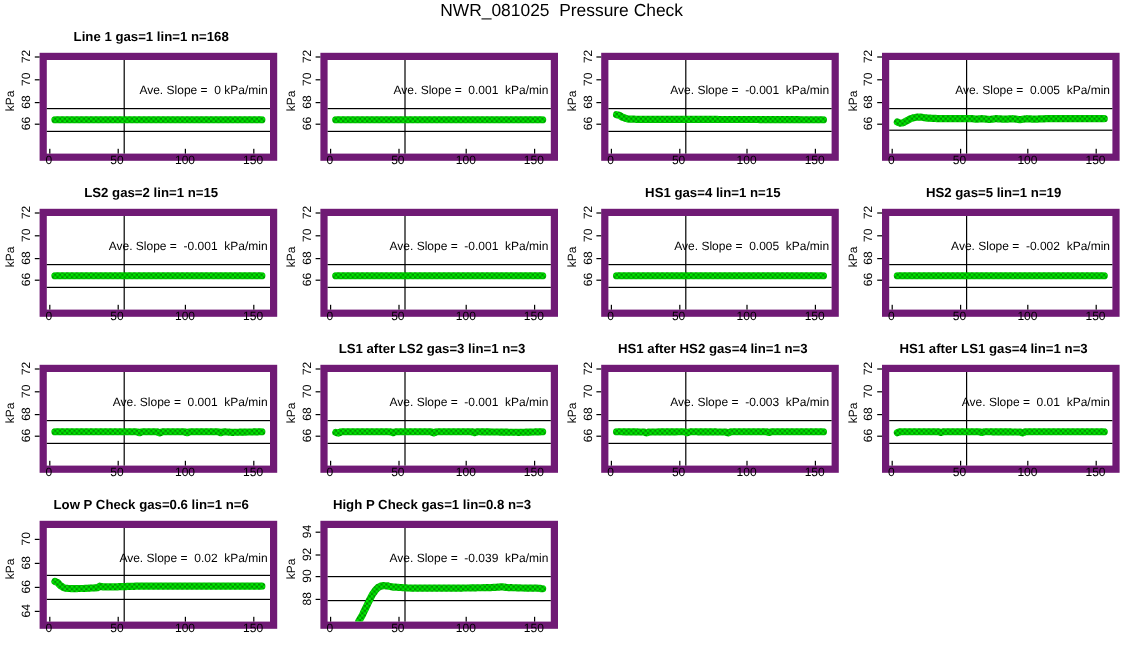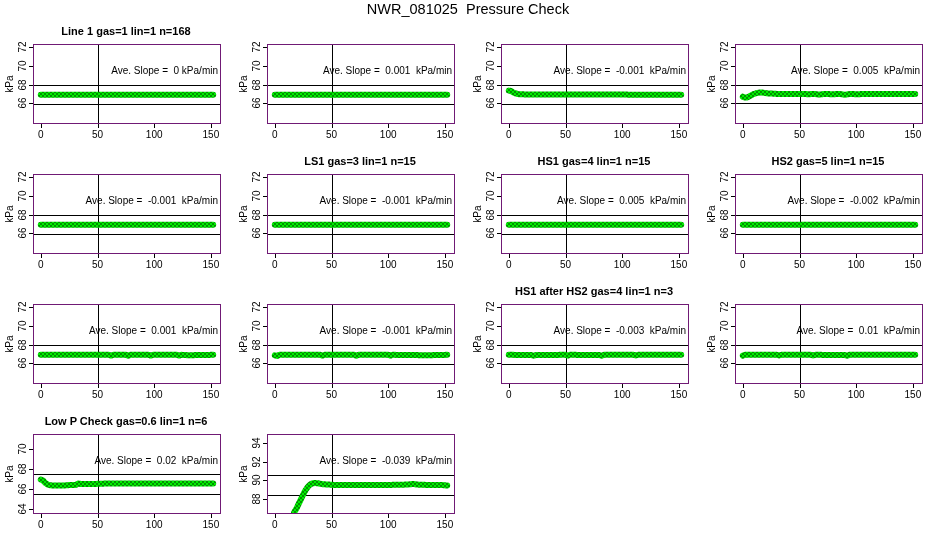--- a/index.html
+++ b/index.html
@@ -3,21 +3,21 @@
 <meta charset="utf-8">
 <style>
   html,body{margin:0;padding:0;background:#fff;}
   .canvas{position:relative;width:936px;height:540px;background:#fff;overflow:hidden;
           font-family:"Liberation Sans",sans-serif;color:#000;}
   .main-title{height:18px;line-height:19px;text-align:center;font-size:14.5px;white-space:pre;}
   .grid{display:grid;grid-template-columns:repeat(4,234px);grid-auto-rows:130px;}
   .cell{position:relative;}
   .ptitle{position:absolute;left:28px;width:196px;top:7px;text-align:center;
           font-size:11px;font-weight:bold;white-space:pre;}
-  .pbox{position:absolute;left:33px;top:26px;width:186px;height:78px;border:1px solid #701a75;}
+  .pbox{position:absolute;left:33px;top:26px;width:186px;height:78px;border:6px solid #701a75;}
   .slope{position:absolute;right:2px;top:20px;font-size:10px;white-space:pre;}
   .hline{position:absolute;left:0;width:186px;height:1px;background:#000;}
   .vline{position:absolute;top:0;height:78px;width:1px;background:#000;}
   .tickx{position:absolute;width:1px;height:4px;background:#000;top:106px;}
   .ticky{position:absolute;width:4px;height:1px;background:#000;left:29px;}
   .txl{position:absolute;top:111px;width:40px;text-align:center;font-size:10px;}
   .tyl{position:absolute;left:12px;width:20px;height:20px;display:flex;align-items:center;
        justify-content:center;font-size:10px;transform:rotate(-90deg);}
   .ylab{position:absolute;left:-9px;top:48px;width:36px;height:36px;display:flex;align-items:center;
         justify-content:center;font-size:10px;transform:rotate(-90deg);}
@@ -141,20 +141,21 @@
         <div class="tyl" style="top: 75.3px;">66</div>
         <div class="ticky" style="top: 66.5px; background: rgb(0, 0, 0);"></div>
         <div class="tyl" style="top: 56.5px;">68</div>
         <div class="ticky" style="top: 47.7px; background: rgb(0, 0, 0);"></div>
         <div class="tyl" style="top: 37.7px;">70</div>
         <div class="ticky" style="top: 28.9px; background: rgb(0, 0, 0);"></div>
         <div class="tyl" style="top: 18.9px;">72</div>
       </div>
 
     <div class="cell">
+      <div class="ptitle">LS2 gas=2 lin=1 n=15</div>
       <div class="ylab">kPa</div>
       <div class="pbox">
         <span class="slope">Ave. Slope =  -0.001  kPa/min</span>
       <div class="hline" style="top: 40.4px; background: rgb(0, 0, 0);"></div>
           <div class="hline" style="top: 59.2px; background: rgb(0, 0, 0);"></div>
           <div class="vline" style="left: 63.5px; background: rgb(0, 0, 0);"></div>
           <svg class="dsvg" width="186" height="78" viewBox="0 0 186 78">
             <polyline points="6.8,49.8 7.9,49.8 9.1,49.8 10.2,49.8 11.3,49.8 12.5,49.8 13.6,49.8 14.7,49.8 15.9,49.8 17.0,49.8 18.1,49.8 19.3,49.8 20.4,49.8 21.5,49.8 22.7,49.8 23.8,49.8 25.0,49.8 26.1,49.8 27.2,49.8 28.4,49.8 29.5,49.8 30.6,49.8 31.8,49.8 32.9,49.8 34.0,49.8 35.2,49.8 36.3,49.8 37.4,49.8 38.6,49.8 39.7,49.8 40.8,49.8 42.0,49.8 43.1,49.8 44.2,49.8 45.4,49.8 46.5,49.8 47.6,49.8 48.8,49.8 49.9,49.8 51.0,49.8 52.2,49.8 53.3,49.8 54.4,49.8 55.6,49.8 56.7,49.8 57.8,49.8 59.0,49.8 60.1,49.8 61.2,49.8 62.4,49.8 63.5,49.8 64.6,49.8 65.8,49.8 66.9,49.8 68.0,49.8 69.2,49.8 70.3,49.8 71.5,49.8 72.6,49.8 73.7,49.8 74.9,49.8 76.0,49.8 77.1,49.8 78.3,49.8 79.4,49.8 80.5,49.8 81.7,49.8 82.8,49.8 83.9,49.8 85.1,49.8 86.2,49.8 87.3,49.8 88.5,49.8 89.6,49.8 90.7,49.8 91.9,49.8 93.0,49.8 94.1,49.8 95.3,49.8 96.4,49.8 97.5,49.8 98.7,49.8 99.8,49.8 100.9,49.8 102.1,49.8 103.2,49.8 104.3,49.8 105.5,49.8 106.6,49.8 107.7,49.8 108.9,49.8 110.0,49.8 111.1,49.8 112.3,49.8 113.4,49.8 114.5,49.8 115.7,49.8 116.8,49.8 118.0,49.8 119.1,49.8 120.2,49.8 121.4,49.8 122.5,49.8 123.6,49.8 124.8,49.8 125.9,49.8 127.0,49.8 128.2,49.8 129.3,49.8 130.4,49.8 131.6,49.8 132.7,49.8 133.8,49.8 135.0,49.8 136.1,49.8 137.2,49.8 138.4,49.8 139.5,49.8 140.6,49.8 141.8,49.8 142.9,49.8 144.0,49.8 145.2,49.8 146.3,49.8 147.4,49.8 148.6,49.8 149.7,49.8 150.8,49.8 152.0,49.8 153.1,49.8 154.2,49.8 155.4,49.8 156.5,49.8 157.6,49.8 158.8,49.8 159.9,49.8 161.0,49.8 162.2,49.8 163.3,49.8 164.5,49.8 165.6,49.8 166.7,49.8 167.9,49.8 169.0,49.8 170.1,49.8 171.3,49.8 172.4,49.8 173.5,49.8 174.7,49.8 175.8,49.8 176.9,49.8 178.1,49.8 179.2,49.8" fill="none" stroke="url(#chk)" stroke-width="6" stroke-linecap="round" stroke-linejoin="round"></polyline>
           </svg>
         </div>
@@ -170,21 +171,20 @@
         <div class="tyl" style="top: 75.3px;">66</div>
         <div class="ticky" style="top: 66.5px; background: rgb(0, 0, 0);"></div>
         <div class="tyl" style="top: 56.5px;">68</div>
         <div class="ticky" style="top: 47.7px; background: rgb(0, 0, 0);"></div>
         <div class="tyl" style="top: 37.7px;">70</div>
         <div class="ticky" style="top: 28.9px; background: rgb(0, 0, 0);"></div>
         <div class="tyl" style="top: 18.9px;">72</div>
       </div>
 
     <div class="cell">
-      <div class="ptitle">LS1 gas=3 lin=1 n=15</div>
       <div class="ylab">kPa</div>
       <div class="pbox">
         <span class="slope">Ave. Slope =  -0.001  kPa/min</span>
       <div class="hline" style="top: 40.4px; background: rgb(0, 0, 0);"></div>
           <div class="hline" style="top: 59.2px; background: rgb(0, 0, 0);"></div>
           <div class="vline" style="left: 63.5px; background: rgb(0, 0, 0);"></div>
           <svg class="dsvg" width="186" height="78" viewBox="0 0 186 78">
             <polyline points="6.8,49.8 7.9,49.8 9.1,49.8 10.2,49.8 11.3,49.8 12.5,49.8 13.6,49.8 14.7,49.8 15.9,49.8 17.0,49.8 18.1,49.8 19.3,49.8 20.4,49.8 21.5,49.8 22.7,49.8 23.8,49.8 25.0,49.8 26.1,49.8 27.2,49.8 28.4,49.8 29.5,49.8 30.6,49.8 31.8,49.8 32.9,49.8 34.0,49.8 35.2,49.8 36.3,49.8 37.4,49.8 38.6,49.8 39.7,49.8 40.8,49.8 42.0,49.8 43.1,49.8 44.2,49.8 45.4,49.8 46.5,49.8 47.6,49.8 48.8,49.8 49.9,49.8 51.0,49.8 52.2,49.8 53.3,49.8 54.4,49.8 55.6,49.8 56.7,49.8 57.8,49.8 59.0,49.8 60.1,49.8 61.2,49.8 62.4,49.8 63.5,49.8 64.6,49.8 65.8,49.8 66.9,49.8 68.0,49.8 69.2,49.8 70.3,49.8 71.5,49.8 72.6,49.8 73.7,49.8 74.9,49.8 76.0,49.8 77.1,49.8 78.3,49.8 79.4,49.8 80.5,49.8 81.7,49.8 82.8,49.8 83.9,49.8 85.1,49.8 86.2,49.8 87.3,49.8 88.5,49.8 89.6,49.8 90.7,49.8 91.9,49.8 93.0,49.8 94.1,49.8 95.3,49.8 96.4,49.8 97.5,49.8 98.7,49.8 99.8,49.8 100.9,49.8 102.1,49.8 103.2,49.8 104.3,49.8 105.5,49.8 106.6,49.8 107.7,49.8 108.9,49.8 110.0,49.8 111.1,49.8 112.3,49.8 113.4,49.8 114.5,49.8 115.7,49.8 116.8,49.8 118.0,49.8 119.1,49.8 120.2,49.8 121.4,49.8 122.5,49.8 123.6,49.8 124.8,49.8 125.9,49.8 127.0,49.8 128.2,49.8 129.3,49.8 130.4,49.8 131.6,49.8 132.7,49.8 133.8,49.8 135.0,49.8 136.1,49.8 137.2,49.8 138.4,49.8 139.5,49.8 140.6,49.8 141.8,49.8 142.9,49.8 144.0,49.8 145.2,49.8 146.3,49.8 147.4,49.8 148.6,49.8 149.7,49.8 150.8,49.8 152.0,49.8 153.1,49.8 154.2,49.8 155.4,49.8 156.5,49.8 157.6,49.8 158.8,49.8 159.9,49.8 161.0,49.8 162.2,49.8 163.3,49.8 164.5,49.8 165.6,49.8 166.7,49.8 167.9,49.8 169.0,49.8 170.1,49.8 171.3,49.8 172.4,49.8 173.5,49.8 174.7,49.8 175.8,49.8 176.9,49.8 178.1,49.8 179.2,49.8" fill="none" stroke="url(#chk)" stroke-width="6" stroke-linecap="round" stroke-linejoin="round"></polyline>
           </svg>
         </div>
@@ -230,21 +230,21 @@
         <div class="tyl" style="top: 75.3px;">66</div>
         <div class="ticky" style="top: 66.5px; background: rgb(0, 0, 0);"></div>
         <div class="tyl" style="top: 56.5px;">68</div>
         <div class="ticky" style="top: 47.7px; background: rgb(0, 0, 0);"></div>
         <div class="tyl" style="top: 37.7px;">70</div>
         <div class="ticky" style="top: 28.9px; background: rgb(0, 0, 0);"></div>
         <div class="tyl" style="top: 18.9px;">72</div>
       </div>
 
     <div class="cell">
-      <div class="ptitle">HS2 gas=5 lin=1 n=15</div>
+      <div class="ptitle">HS2 gas=5 lin=1 n=19</div>
       <div class="ylab">kPa</div>
       <div class="pbox">
         <span class="slope">Ave. Slope =  -0.002  kPa/min</span>
       <div class="hline" style="top: 40.4px; background: rgb(0, 0, 0);"></div>
           <div class="hline" style="top: 59.2px; background: rgb(0, 0, 0);"></div>
           <div class="vline" style="left: 63.5px; background: rgb(0, 0, 0);"></div>
           <svg class="dsvg" width="186" height="78" viewBox="0 0 186 78">
             <polyline points="6.8,49.8 7.9,49.8 9.1,49.8 10.2,49.8 11.3,49.8 12.5,49.8 13.6,49.8 14.7,49.8 15.9,49.8 17.0,49.8 18.1,49.8 19.3,49.8 20.4,49.8 21.5,49.8 22.7,49.8 23.8,49.8 25.0,49.8 26.1,49.8 27.2,49.8 28.4,49.8 29.5,49.8 30.6,49.8 31.8,49.8 32.9,49.8 34.0,49.8 35.2,49.8 36.3,49.8 37.4,49.8 38.6,49.8 39.7,49.8 40.8,49.8 42.0,49.8 43.1,49.8 44.2,49.8 45.4,49.8 46.5,49.8 47.6,49.8 48.8,49.8 49.9,49.8 51.0,49.8 52.2,49.8 53.3,49.8 54.4,49.8 55.6,49.8 56.7,49.8 57.8,49.8 59.0,49.8 60.1,49.8 61.2,49.8 62.4,49.8 63.5,49.8 64.6,49.8 65.8,49.8 66.9,49.8 68.0,49.8 69.2,49.8 70.3,49.8 71.5,49.8 72.6,49.8 73.7,49.8 74.9,49.8 76.0,49.8 77.1,49.8 78.3,49.8 79.4,49.8 80.5,49.8 81.7,49.8 82.8,49.8 83.9,49.8 85.1,49.8 86.2,49.8 87.3,49.8 88.5,49.8 89.6,49.8 90.7,49.8 91.9,49.8 93.0,49.8 94.1,49.8 95.3,49.8 96.4,49.8 97.5,49.8 98.7,49.8 99.8,49.8 100.9,49.8 102.1,49.8 103.2,49.8 104.3,49.8 105.5,49.8 106.6,49.8 107.7,49.8 108.9,49.8 110.0,49.8 111.1,49.8 112.3,49.8 113.4,49.8 114.5,49.8 115.7,49.8 116.8,49.8 118.0,49.8 119.1,49.8 120.2,49.8 121.4,49.8 122.5,49.8 123.6,49.8 124.8,49.8 125.9,49.8 127.0,49.8 128.2,49.8 129.3,49.8 130.4,49.8 131.6,49.8 132.7,49.8 133.8,49.8 135.0,49.8 136.1,49.8 137.2,49.8 138.4,49.8 139.5,49.8 140.6,49.8 141.8,49.8 142.9,49.8 144.0,49.8 145.2,49.8 146.3,49.8 147.4,49.8 148.6,49.8 149.7,49.8 150.8,49.8 152.0,49.8 153.1,49.8 154.2,49.8 155.4,49.8 156.5,49.8 157.6,49.8 158.8,49.8 159.9,49.8 161.0,49.8 162.2,49.8 163.3,49.8 164.5,49.8 165.6,49.8 166.7,49.8 167.9,49.8 169.0,49.8 170.1,49.8 171.3,49.8 172.4,49.8 173.5,49.8 174.7,49.8 175.8,49.8 176.9,49.8 178.1,49.8 179.2,49.8" fill="none" stroke="url(#chk)" stroke-width="6" stroke-linecap="round" stroke-linejoin="round"></polyline>
           </svg>
         </div>
@@ -289,20 +289,21 @@
         <div class="tyl" style="top: 75.3px;">66</div>
         <div class="ticky" style="top: 66.5px; background: rgb(0, 0, 0);"></div>
         <div class="tyl" style="top: 56.5px;">68</div>
         <div class="ticky" style="top: 47.7px; background: rgb(0, 0, 0);"></div>
         <div class="tyl" style="top: 37.7px;">70</div>
         <div class="ticky" style="top: 28.9px; background: rgb(0, 0, 0);"></div>
         <div class="tyl" style="top: 18.9px;">72</div>
       </div>
 
     <div class="cell">
+      <div class="ptitle">LS1 after LS2 gas=3 lin=1 n=3</div>
       <div class="ylab">kPa</div>
       <div class="pbox">
         <span class="slope">Ave. Slope =  -0.001  kPa/min</span>
       <div class="hline" style="top: 40.4px; background: rgb(0, 0, 0);"></div>
           <div class="hline" style="top: 59.2px; background: rgb(0, 0, 0);"></div>
           <div class="vline" style="left: 63.5px; background: rgb(0, 0, 0);"></div>
           <svg class="dsvg" width="186" height="78" viewBox="0 0 186 78">
             <polyline points="6.8,50.3 7.9,50.6 9.1,50.9 10.2,50.4 11.3,49.8 12.5,49.8 13.6,49.8 14.7,49.8 15.9,49.8 17.0,49.8 18.1,49.8 19.3,49.8 20.4,49.8 21.5,49.8 22.7,49.8 23.8,49.8 25.0,49.8 26.1,49.8 27.2,49.8 28.4,49.8 29.5,49.8 30.6,49.8 31.8,49.8 32.9,49.8 34.0,49.8 35.2,49.8 36.3,49.8 37.4,49.8 38.6,49.8 39.7,49.8 40.8,49.8 42.0,49.8 43.1,49.8 44.2,49.8 45.4,49.8 46.5,49.8 47.6,49.8 48.8,49.8 49.9,49.8 51.0,49.8 52.2,49.8 53.3,50.2 54.4,50.6 55.6,50.2 56.7,49.8 57.8,49.8 59.0,49.8 60.1,49.8 61.2,49.8 62.4,49.8 63.5,49.8 64.6,49.8 65.8,49.8 66.9,49.8 68.0,49.8 69.2,49.8 70.3,49.8 71.5,49.8 72.6,49.8 73.7,49.8 74.9,49.8 76.0,49.8 77.1,49.8 78.3,49.8 79.4,49.8 80.5,49.8 81.7,49.8 82.8,49.8 83.9,49.8 85.1,49.8 86.2,49.8 87.3,50.3 88.5,50.7 89.6,50.3 90.7,49.8 91.9,49.8 93.0,49.8 94.1,49.8 95.3,49.8 96.4,49.8 97.5,49.8 98.7,49.8 99.8,49.8 100.9,49.8 102.1,49.8 103.2,49.8 104.3,49.8 105.5,49.8 106.6,49.8 107.7,49.8 108.9,49.8 110.0,49.8 111.1,49.8 112.3,49.8 113.4,49.8 114.5,49.8 115.7,49.8 116.8,49.8 118.0,49.8 119.1,49.8 120.2,49.8 121.4,50.2 122.5,50.6 123.6,50.2 124.8,49.8 125.9,49.8 127.0,49.8 128.2,49.9 129.3,49.9 130.4,49.9 131.6,49.9 132.7,49.9 133.8,49.9 135.0,49.9 136.1,50.0 137.2,50.0 138.4,50.0 139.5,50.0 140.6,50.0 141.8,50.0 142.9,50.0 144.0,50.1 145.2,50.1 146.3,50.1 147.4,50.1 148.6,50.1 149.7,50.1 150.8,50.2 152.0,50.2 153.1,50.2 154.2,50.2 155.4,50.2 156.5,50.2 157.6,50.2 158.8,50.3 159.9,50.3 161.0,50.2 162.2,50.2 163.3,50.2 164.5,50.2 165.6,50.1 166.7,50.1 167.9,50.1 169.0,50.1 170.1,50.0 171.3,50.0 172.4,50.0 173.5,49.9 174.7,49.9 175.8,49.9 176.9,49.9 178.1,49.8 179.2,49.8" fill="none" stroke="url(#chk)" stroke-width="6" stroke-linecap="round" stroke-linejoin="round"></polyline>
           </svg>
         </div>
@@ -348,20 +349,21 @@
         <div class="tyl" style="top: 75.3px;">66</div>
         <div class="ticky" style="top: 66.5px; background: rgb(0, 0, 0);"></div>
         <div class="tyl" style="top: 56.5px;">68</div>
         <div class="ticky" style="top: 47.7px; background: rgb(0, 0, 0);"></div>
         <div class="tyl" style="top: 37.7px;">70</div>
         <div class="ticky" style="top: 28.9px; background: rgb(0, 0, 0);"></div>
         <div class="tyl" style="top: 18.9px;">72</div>
       </div>
 
     <div class="cell">
+      <div class="ptitle">HS1 after LS1 gas=4 lin=1 n=3</div>
       <div class="ylab">kPa</div>
       <div class="pbox">
         <span class="slope">Ave. Slope =  0.01  kPa/min</span>
       <div class="hline" style="top: 40.4px; background: rgb(0, 0, 0);"></div>
           <div class="hline" style="top: 59.2px; background: rgb(0, 0, 0);"></div>
           <div class="vline" style="left: 63.5px; background: rgb(0, 0, 0);"></div>
           <svg class="dsvg" width="186" height="78" viewBox="0 0 186 78">
             <polyline points="6.8,50.6 7.9,50.2 9.1,49.8 10.2,49.8 11.3,49.8 12.5,49.8 13.6,49.8 14.7,49.8 15.9,49.8 17.0,49.8 18.1,49.8 19.3,49.8 20.4,49.8 21.5,49.8 22.7,49.8 23.8,49.8 25.0,49.8 26.1,49.8 27.2,49.8 28.4,49.8 29.5,49.8 30.6,49.8 31.8,49.8 32.9,49.8 34.0,49.8 35.2,49.8 36.3,49.8 37.4,49.8 38.6,49.8 39.7,49.8 40.8,49.8 42.0,50.1 43.1,50.4 44.2,50.1 45.4,49.8 46.5,49.8 47.6,49.8 48.8,49.8 49.9,49.8 51.0,49.8 52.2,49.8 53.3,49.8 54.4,49.8 55.6,49.8 56.7,49.8 57.8,49.8 59.0,49.8 60.1,49.8 61.2,49.8 62.4,49.8 63.5,49.8 64.6,49.8 65.8,49.8 66.9,49.8 68.0,49.8 69.2,49.8 70.3,49.8 71.5,49.8 72.6,49.8 73.7,49.8 74.9,49.8 76.0,50.1 77.1,50.4 78.3,50.1 79.4,49.8 80.5,49.8 81.7,49.8 82.8,49.8 83.9,49.8 85.1,49.8 86.2,49.9 87.3,49.9 88.5,49.9 89.6,49.9 90.7,49.9 91.9,49.9 93.0,49.9 94.1,49.9 95.3,49.9 96.4,49.9 97.5,49.9 98.7,49.9 99.8,49.9 100.9,49.9 102.1,50.0 103.2,50.0 104.3,50.0 105.5,50.0 106.6,50.0 107.7,50.0 108.9,50.0 110.0,50.4 111.1,50.7 112.3,50.3 113.4,49.8 114.5,49.8 115.7,49.8 116.8,49.8 118.0,49.8 119.1,49.8 120.2,49.8 121.4,49.8 122.5,49.8 123.6,49.8 124.8,49.8 125.9,49.8 127.0,49.8 128.2,49.8 129.3,49.8 130.4,49.8 131.6,49.8 132.7,49.8 133.8,49.8 135.0,49.8 136.1,49.8 137.2,49.8 138.4,49.8 139.5,49.8 140.6,49.8 141.8,49.8 142.9,49.8 144.0,49.8 145.2,49.8 146.3,49.8 147.4,49.8 148.6,49.8 149.7,49.8 150.8,49.8 152.0,49.8 153.1,49.8 154.2,49.8 155.4,49.8 156.5,49.8 157.6,49.8 158.8,49.8 159.9,49.8 161.0,49.8 162.2,49.8 163.3,49.8 164.5,49.8 165.6,49.8 166.7,49.8 167.9,49.8 169.0,49.8 170.1,49.8 171.3,49.8 172.4,49.8 173.5,49.8 174.7,49.8 175.8,49.8 176.9,49.8 178.1,49.8 179.2,49.8" fill="none" stroke="url(#chk)" stroke-width="6" stroke-linecap="round" stroke-linejoin="round"></polyline>
           </svg>
         </div>
@@ -407,20 +409,21 @@
         <div class="tyl" style="top: 91px;">64</div>
         <div class="ticky" style="top: 81px; background: rgb(0, 0, 0);"></div>
         <div class="tyl" style="top: 71px;">66</div>
         <div class="ticky" style="top: 61px; background: rgb(0, 0, 0);"></div>
         <div class="tyl" style="top: 51px;">68</div>
         <div class="ticky" style="top: 41px; background: rgb(0, 0, 0);"></div>
         <div class="tyl" style="top: 31px;">70</div>
       </div>
 
     <div class="cell">
+      <div class="ptitle">High P Check gas=1 lin=0.8 n=3</div>
       <div class="ylab">kPa</div>
       <div class="pbox">
         <span class="slope">Ave. Slope =  -0.039  kPa/min</span>
       <div class="hline" style="top: 40.2px; background: rgb(0, 0, 0);"></div>
           <div class="hline" style="top: 59.6px; background: rgb(0, 0, 0);"></div>
           <div class="vline" style="left: 63.5px; background: rgb(0, 0, 0);"></div>
           <svg class="dsvg" width="186" height="78" viewBox="0 0 186 78">
             <polyline points="26.1,77.5 27.2,75.6 28.4,73.7 29.5,71.4 30.6,69.0 31.8,66.7 32.9,64.3 34.0,61.9 35.2,59.6 36.3,57.4 37.4,55.3 38.6,53.7 39.7,52.0 40.8,50.8 42.0,49.6 43.1,49.0 44.2,48.4 45.4,48.2 46.5,48.0 47.6,48.1 48.8,48.2 49.9,48.2 51.0,48.5 52.2,48.7 53.3,48.9 54.4,49.2 55.6,49.2 56.7,49.3 57.8,49.4 59.0,49.5 60.1,49.6 61.2,49.6 62.4,49.7 63.5,49.8 64.6,49.8 65.8,49.9 66.9,50.0 68.0,50.0 69.2,50.1 70.3,50.1 71.5,50.1 72.6,50.1 73.7,50.1 74.9,50.1 76.0,50.1 77.1,50.1 78.3,50.1 79.4,50.1 80.5,50.1 81.7,50.1 82.8,50.1 83.9,50.1 85.1,50.1 86.2,50.1 87.3,50.1 88.5,50.1 89.6,50.1 90.7,50.1 91.9,50.1 93.0,50.1 94.1,50.1 95.3,50.1 96.4,50.1 97.5,50.1 98.7,50.1 99.8,50.1 100.9,50.1 102.1,50.1 103.2,50.1 104.3,50.1 105.5,50.1 106.6,50.1 107.7,50.1 108.9,50.1 110.0,50.1 111.1,50.1 112.3,50.1 113.4,50.0 114.5,50.0 115.7,50.0 116.8,50.0 118.0,50.0 119.1,49.9 120.2,49.9 121.4,49.9 122.5,49.9 123.6,49.9 124.8,49.8 125.9,49.8 127.0,49.8 128.2,49.8 129.3,49.8 130.4,49.7 131.6,49.7 132.7,49.7 133.8,49.7 135.0,49.7 136.1,49.7 137.2,49.6 138.4,49.5 139.5,49.4 140.6,49.4 141.8,49.3 142.9,49.2 144.0,49.1 145.2,49.0 146.3,49.1 147.4,49.3 148.6,49.5 149.7,49.6 150.8,49.7 152.0,49.7 153.1,49.7 154.2,49.8 155.4,49.8 156.5,49.8 157.6,49.9 158.8,49.9 159.9,49.9 161.0,50.0 162.2,50.0 163.3,50.0 164.5,50.1 165.6,50.1 166.7,50.1 167.9,50.1 169.0,50.1 170.1,50.1 171.3,50.1 172.4,50.1 173.5,50.1 174.7,50.1 175.8,50.2 176.9,50.3 178.1,50.5 179.2,50.6" fill="none" stroke="url(#chk)" stroke-width="6" stroke-linecap="round" stroke-linejoin="round"></polyline>
           </svg>
         </div>

